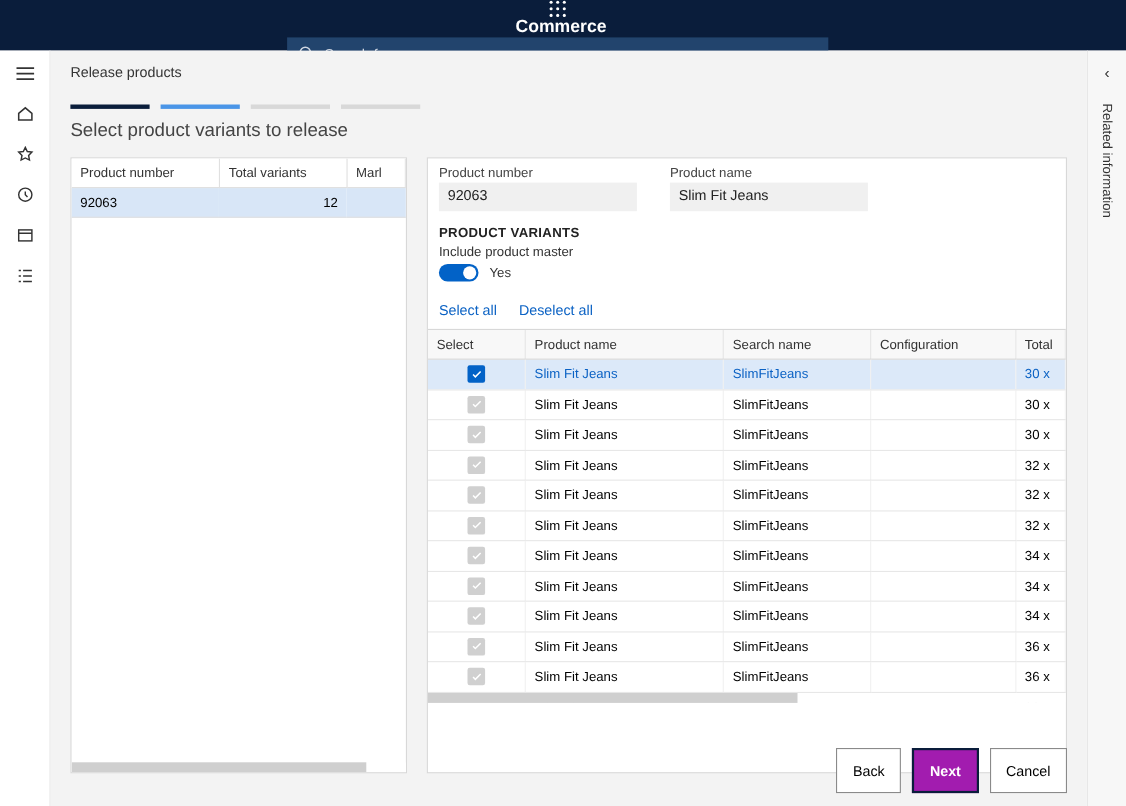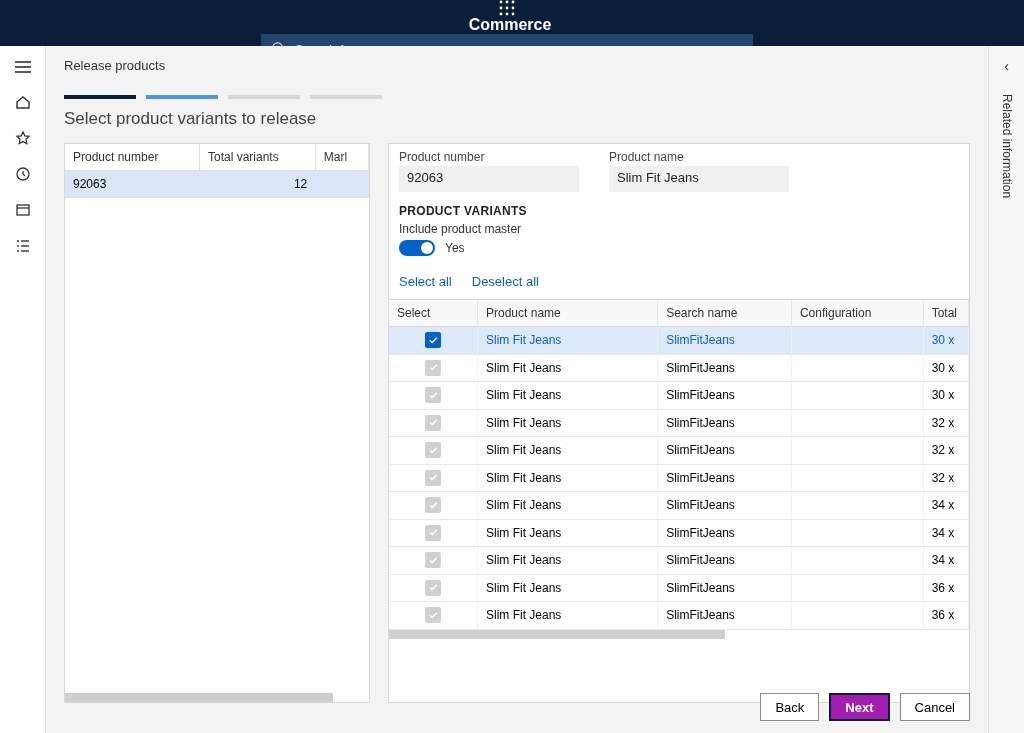--- a/index.html
+++ b/index.html
@@ -81,21 +81,21 @@
   .vtbl col.c-pn {width:175px;}
   .vtbl col.c-sn {width:130px;}
   .vtbl col.c-cf {width:128px;}
   .vtbl col.c-sz {width:44px;}
 
   .hscroll { position:absolute; left:0; right:0; bottom:0; height:9px; background:#fff;}
   .hscroll .thumb { height:100%; width:58%; background:#cfcfcf; }
 
   
   .footer { position:absolute; right:18px; bottom:12px; display:flex; gap:10px;}
-  .btn { height:28px; padding:0 14px; background:#fff; border:1px solid #8a8a8a; font-size:13px; cursor:pointer; }
+  .btn { height:41px; padding:0 14px; background:#fff; border:1px solid #8a8a8a; font-size:13px; cursor:pointer; }
   .btn.primary { background:#a21caf; border:2px solid #0a1d3b; color:#fff; font-weight:600; }
 
 </style>
 </head>
 <body>
 
 <div class="topbar">
   <div class="waffle">
     <svg width="16" height="16" viewBox="0 0 16 16" fill="#fff">
         <circle cx="2" cy="2" r="1.4"></circle>

